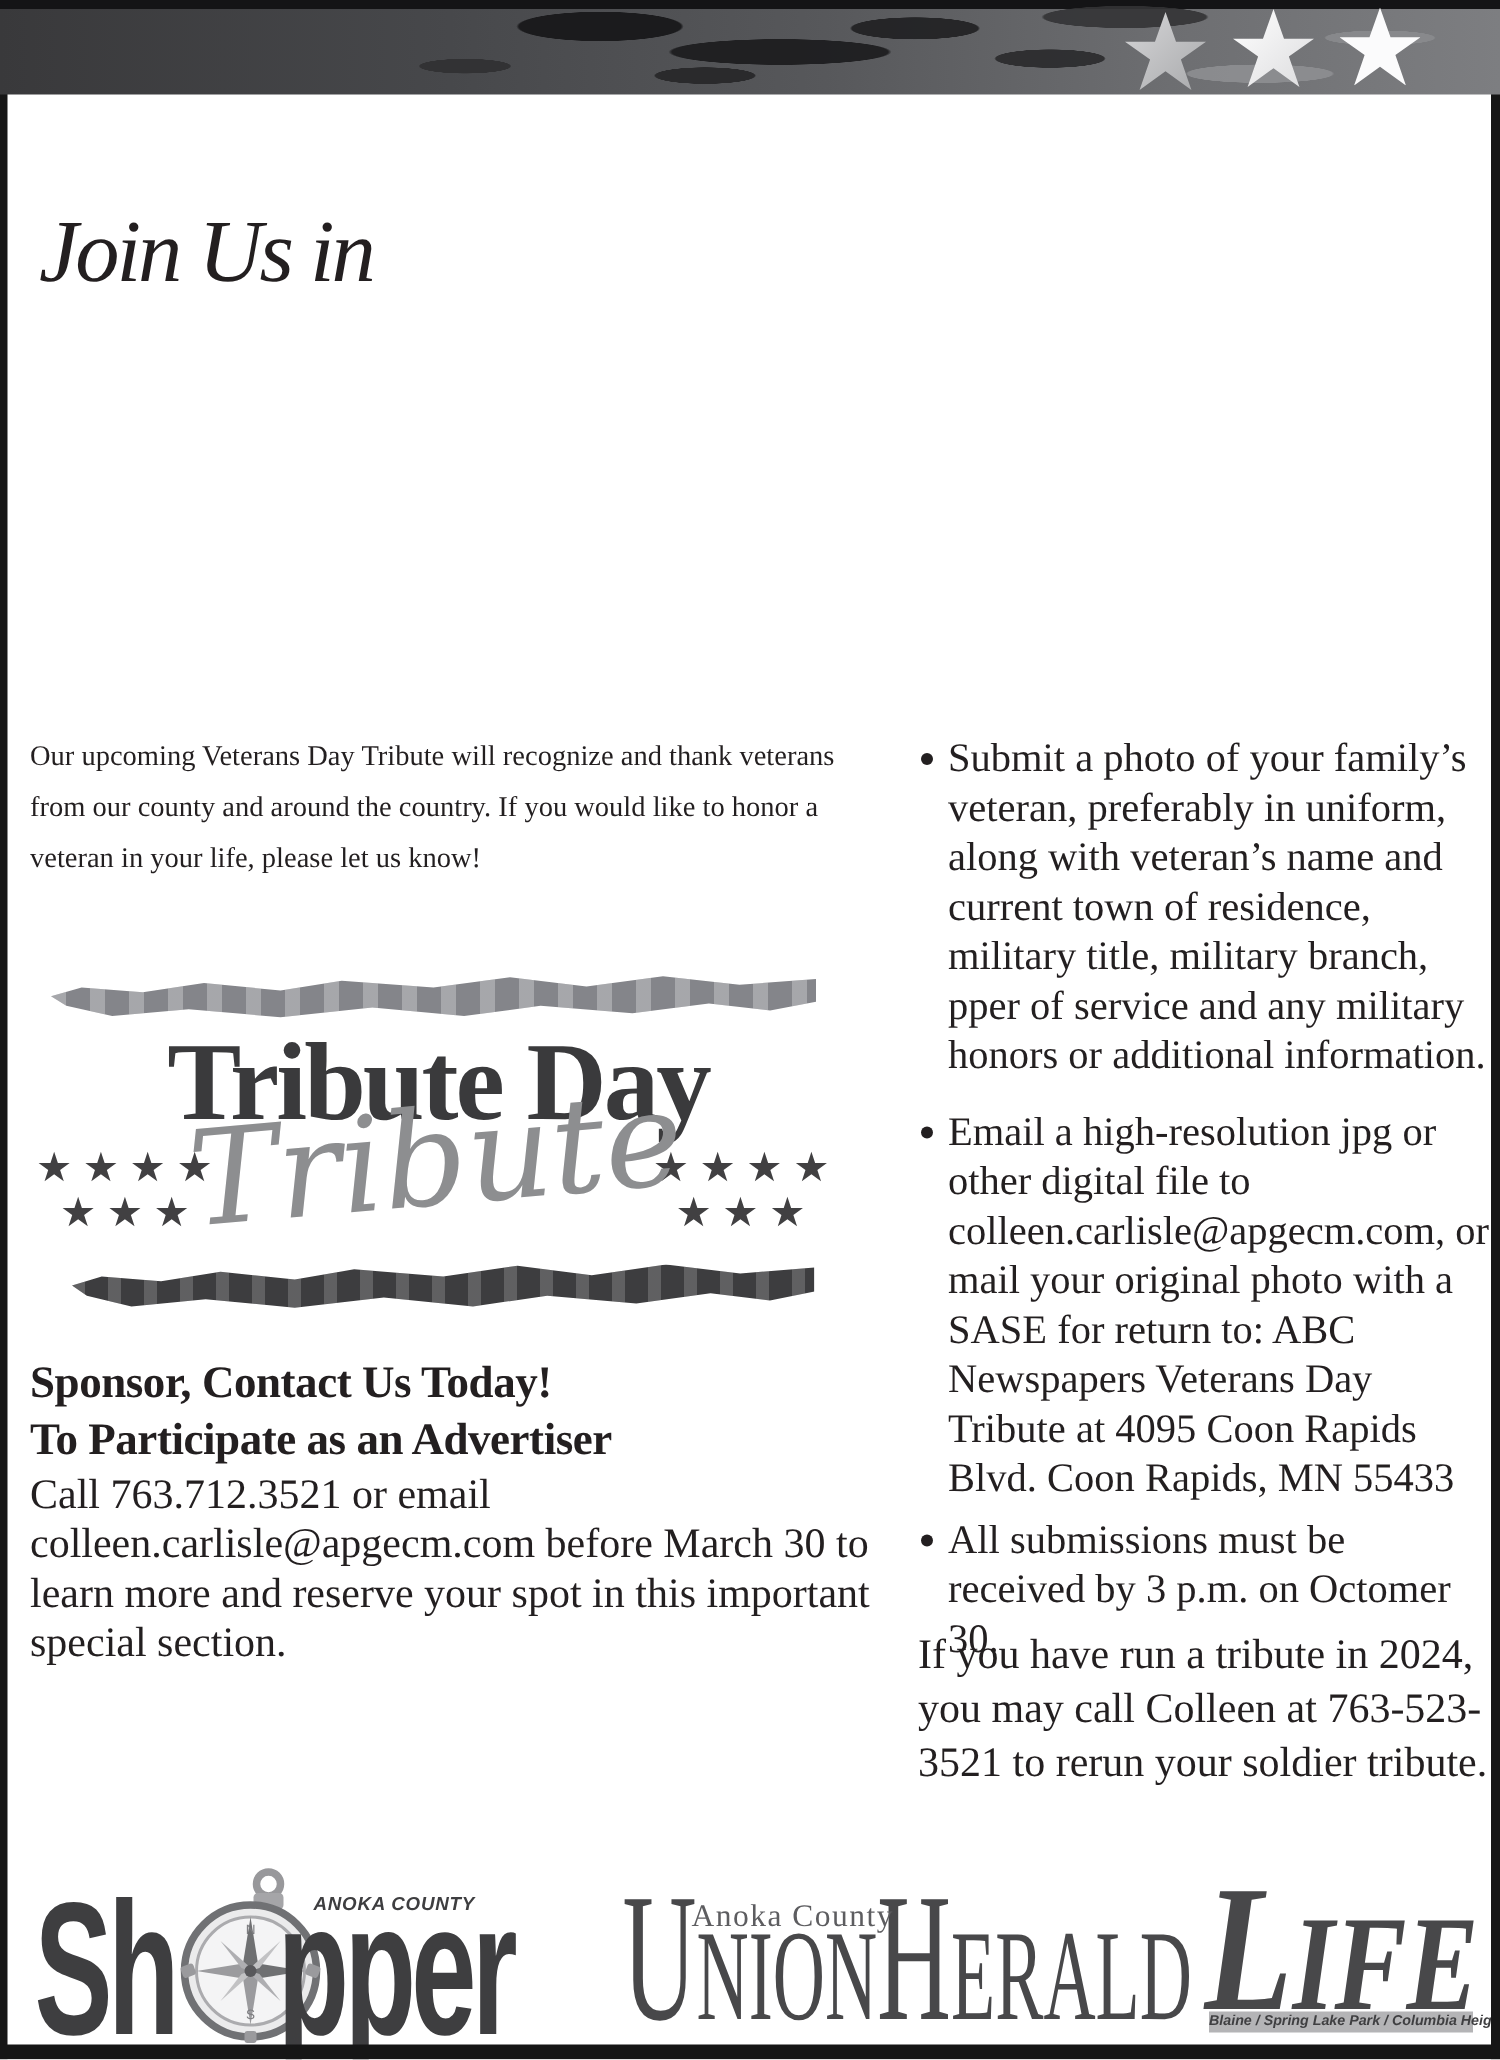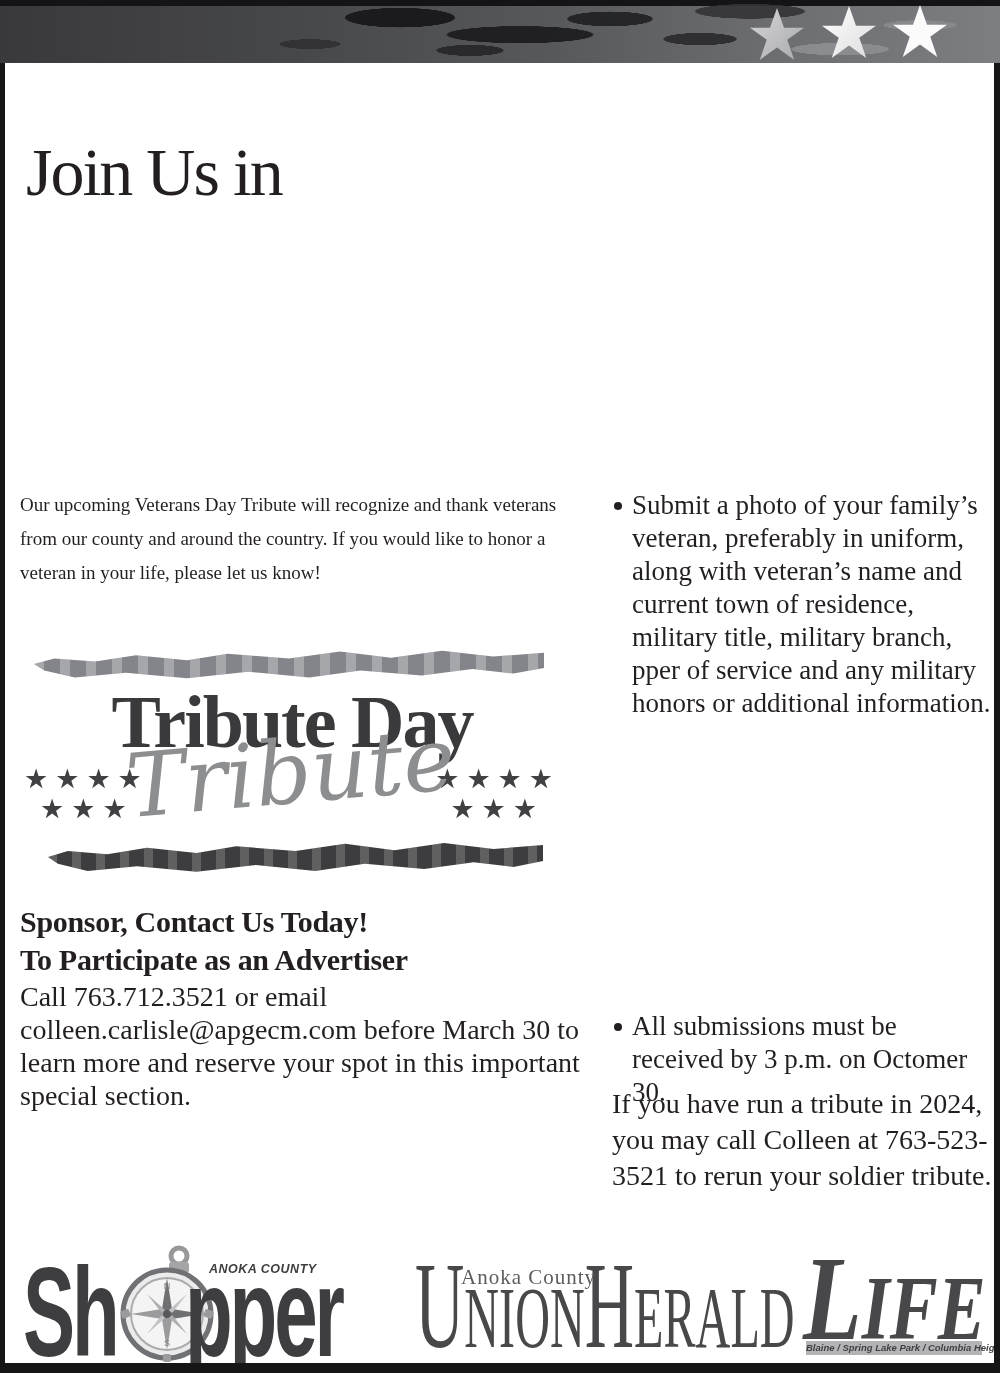--- a/index.html
+++ b/index.html
@@ -42,21 +42,21 @@
     position:absolute; width:54px; height:52px;
     clip-path:polygon(50% 0%,63% 38%,100% 38%,69% 61%,82% 100%,50% 76%,18% 100%,31% 61%,0% 38%,37% 38%);
   }
   .banner-star.s1 { left:750px; top:8px; background:linear-gradient(135deg,#d6d6d8,#a9aaac); }
   .banner-star.s2 { left:822px; top:6px; background:linear-gradient(135deg,#ffffff,#dcdcde); }
   .banner-star.s3 { left:893px; top:5px; background:#fbfbfc; }
 
   
   .hl-kicker {
     position:absolute; left:26px; top:138px;
-    font-size:68px; line-height:1; letter-spacing:-2px;
+    font-style:italic; font-size:59px; line-height:1; letter-spacing:-2px;
   }
   .hl-line {
     position:absolute; font-weight:bold; font-size:120px; line-height:1; letter-spacing:-4px;
   }
   .hl-line.l1 { left:44px; top:243px; }
   .hl-line.l2 { left:16px; top:360px; }
 
   
   .intro {
     position:absolute; left:20px; top:488px; width:567px;
@@ -201,20 +201,21 @@
     <div class="brush bottom"></div>
   </div>
 
   <div class="adv-head">
     <div>Sponsor, Contact Us Today!</div>
     <div>To Participate as an Advertiser</div>
   </div>
   <div class="adv-body">Call 763.712.3521 or email colleen.carlisle@apgecm.com before March 30 to learn more and reserve your spot in this important special section.</div>
 
   <div class="bullet b1">Submit a photo of your family’s veteran, preferably in uniform, along with veteran’s name and current town of residence, military title, military branch, pper of service and any military honors or additional information.</div>
+  <div class="bullet b2">Email a high-resolution jpg or other digital file to colleen.carlisle@apgecm.com, or mail your original photo with a SASE for return to: ABC Newspapers Veterans Day Tribute at 4095 Coon Rapids Blvd. Coon Rapids, MN 55433</div>
   <div class="bullet b3">All submissions must be received by 3 p.m. on Octomer 30.</div>
 
   <div class="rerun">If you have run a tribute in 2024, you may call Colleen at 763-523-3521 to rerun your soldier tribute.</div>
 
   <div class="shopper footer-logo">
     <span class="sh">Sh</span>
     <svg class="compass" width="96" height="118" viewBox="0 0 96 118">
       <circle cx="60" cy="12" r="8" fill="none" stroke="#98989b" stroke-width="5"></circle>
       <rect x="50" y="18" width="20" height="11" rx="3" fill="#a5a5a8"></rect>
       <circle cx="48" cy="70" r="44" fill="#ebebec" stroke="#707174" stroke-width="5"></circle>

